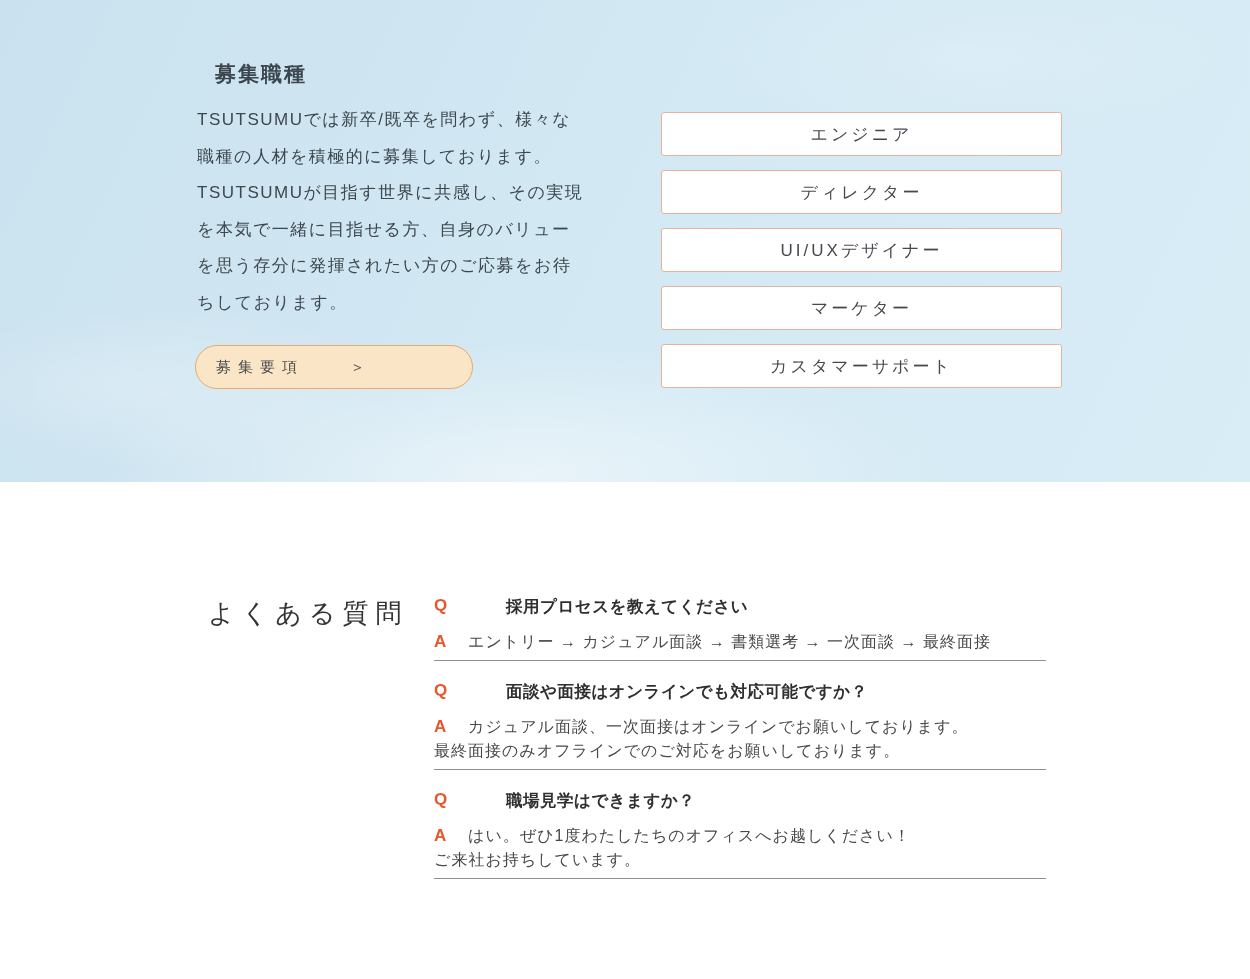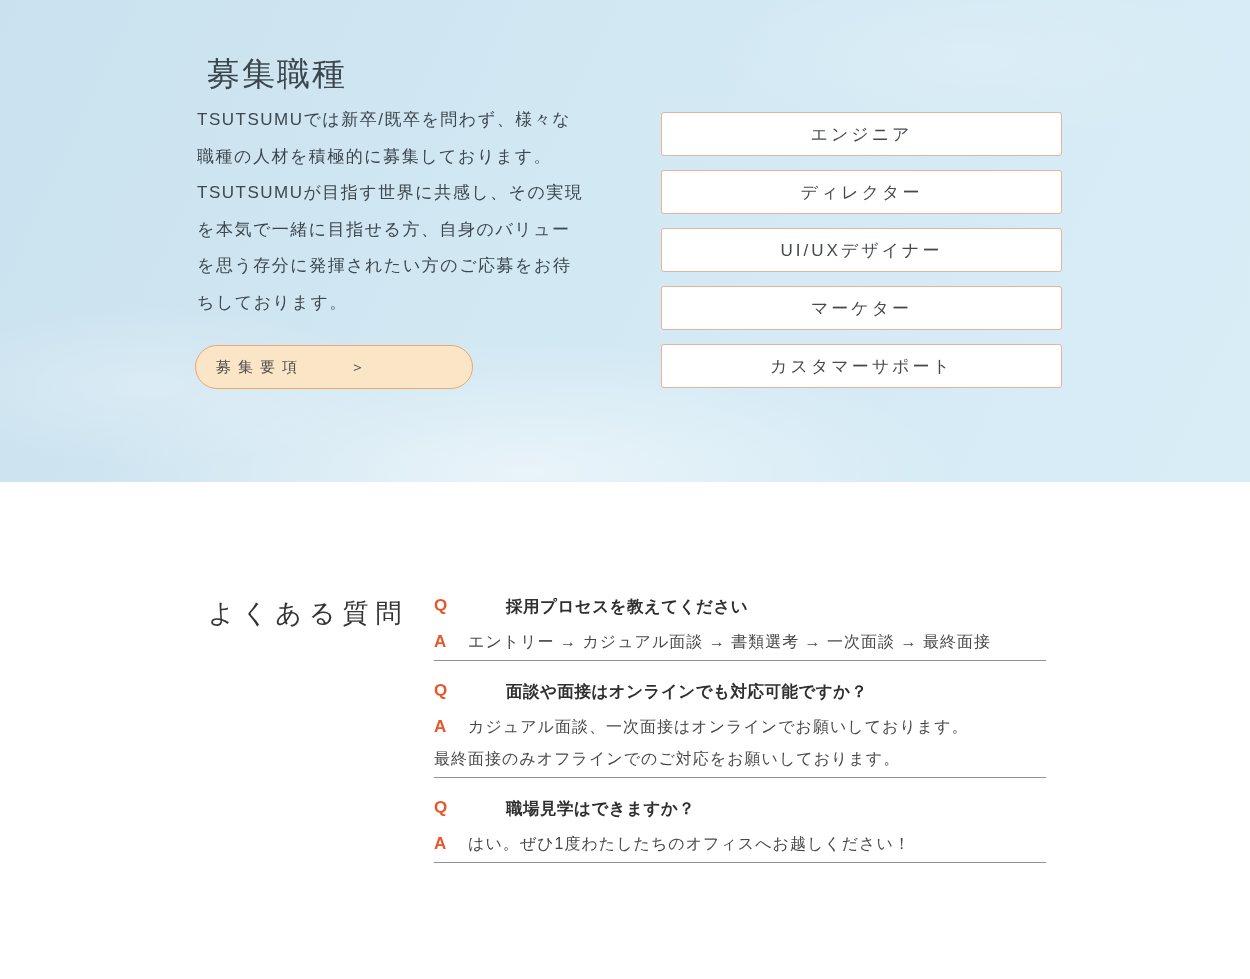--- a/index.html
+++ b/index.html
@@ -11,22 +11,22 @@
   
   .hero{
     position:relative;width:1250px;height:482px;
     background:
       radial-gradient(48% 38% at 42% 98%, rgba(255,255,255,.50), rgba(255,255,255,0) 72%),
       radial-gradient(30% 26% at 12% 80%, rgba(255,255,255,.25), rgba(255,255,255,0) 65%),
       radial-gradient(36% 30% at 78% 12%, rgba(255,255,255,.16), rgba(255,255,255,0) 60%),
       linear-gradient(115deg,#cae1ef 0%,#d2e8f3 45%,#d9edf7 100%);
   }
   .hero-title{
-    position:absolute;left:207px;top:52px;margin:0;
-    font-size:33px;font-weight:400;letter-spacing:2px;color:#3c464d;
+    position:absolute;left:207px;top:52px;margin:8px;
+    font-size:21px;font-weight:700;letter-spacing:2px;color:#3c464d;
   }
   .hero-paragraph{
     position:absolute;left:193px;top:98px;margin:4px;width:470px;
     font-size:17px;line-height:36.5px;letter-spacing:1.5px;color:#3d474e;
     white-space:pre-line;
   }
   .pill-button{
     position:absolute;left:195px;top:345px;width:278px;height:44px;
     background:#fae5c7;border:1.5px solid #eaa96e;border-radius:22px;
     display:flex;align-items:center;
@@ -52,21 +52,21 @@
   }
   .faq-list{position:absolute;left:434px;top:112px;width:612px;}
   .faq-item + .faq-item{margin-top:18px;}
   .qrow,.arow{display:flex;align-items:flex-start;line-height:24px;}
   .arow{margin-top:12px;}
   .qmark,.amark{
     color:#e8562c;font-weight:bold;font-size:17px;width:34px;flex:0 0 34px;
   }
   .qtext{font-size:16.5px;font-weight:bold;color:#2f2f2f;letter-spacing:0.5px;margin-left:38px;}
   .atext{font-size:16px;color:#484848;letter-spacing:1px;}
-  .acont{margin-top:8px;line-height:24px;font-size:16px;color:#484848;letter-spacing:1px;}
+  .acont{margin-top:0;line-height:24px;font-size:16px;color:#484848;letter-spacing:1px;}
   .acont:empty{display:none;}
   .faq-divider{border:none;border-top:1px solid #909090;margin:6px 0 0 0;width:612px;}
 </style>
 </head>
 <body>
 
 <section class="hero">
   <h2 class="hero-title">募集職種</h2>
 
   <p class="hero-paragraph">TSUTSUMUでは新卒/既卒を問わず、様々な
@@ -123,17 +123,18 @@
 
     <div class="faq-item">
       <div class="qrow">
         <span class="qmark">Q</span>
         <span class="qtext">職場見学はできますか？</span>
       </div>
       <div class="arow">
         <span class="amark">A</span>
         <span class="atext">はい。ぜひ1度わたしたちのオフィスへお越しください！</span>
       </div>
+      <div class="acont">ご来社お持ちしています。</div>
       <hr class="faq-divider">
     </div>
 
   </div>
 </section>
 
 </body></html>

